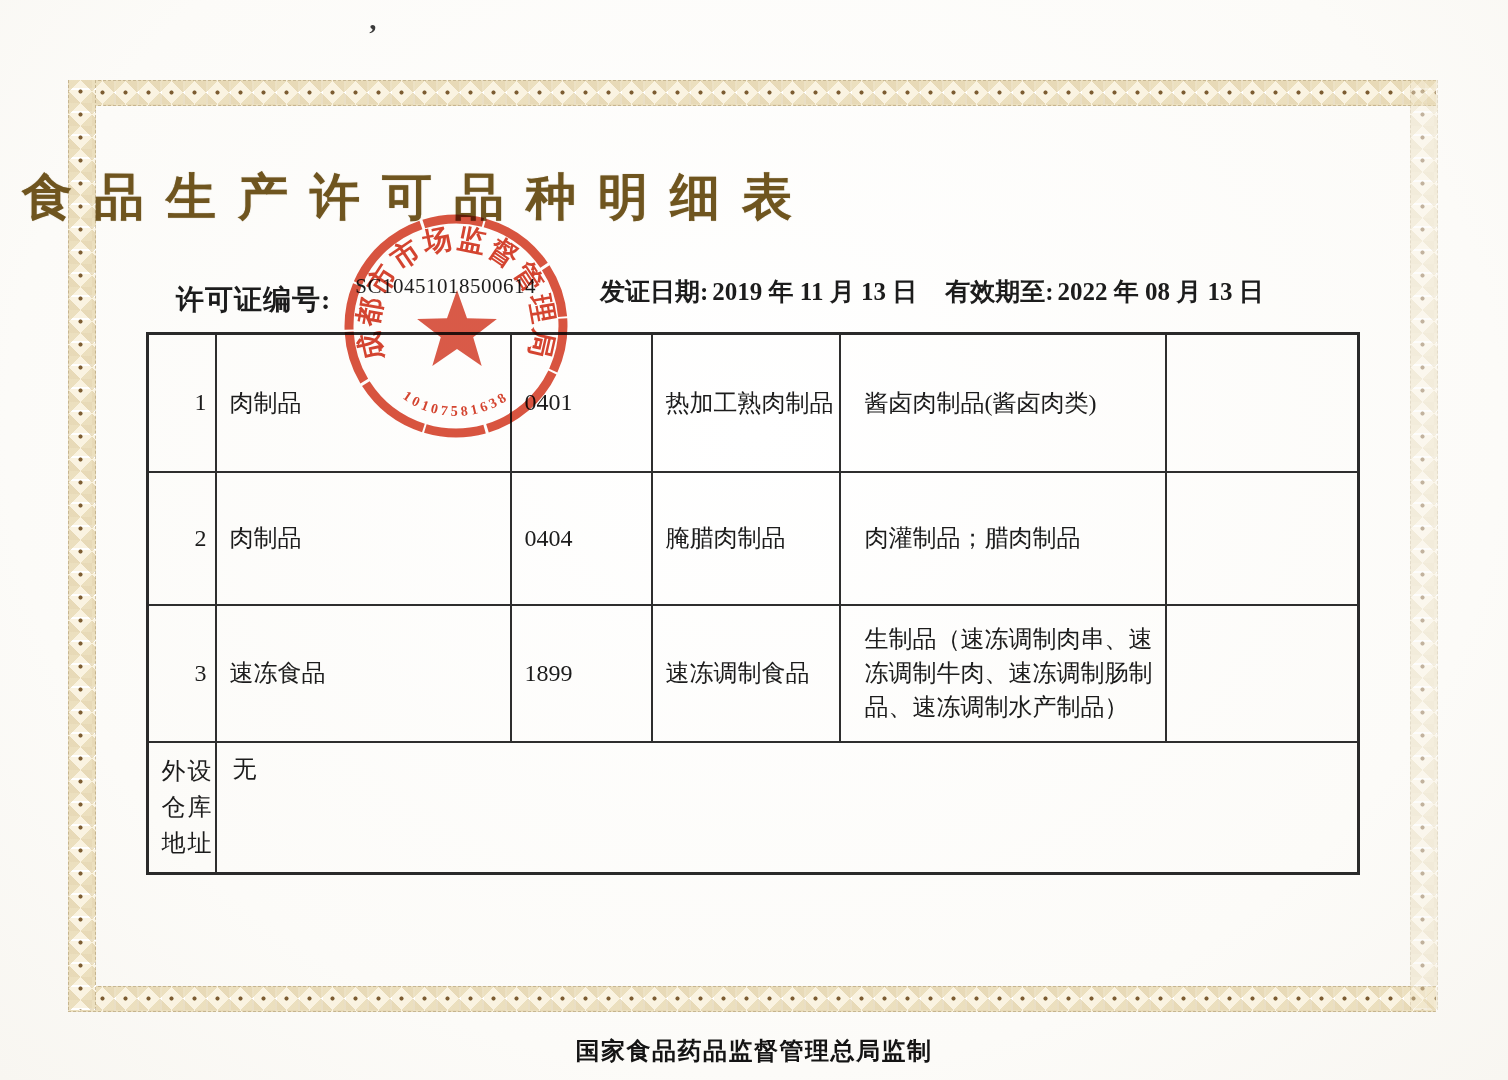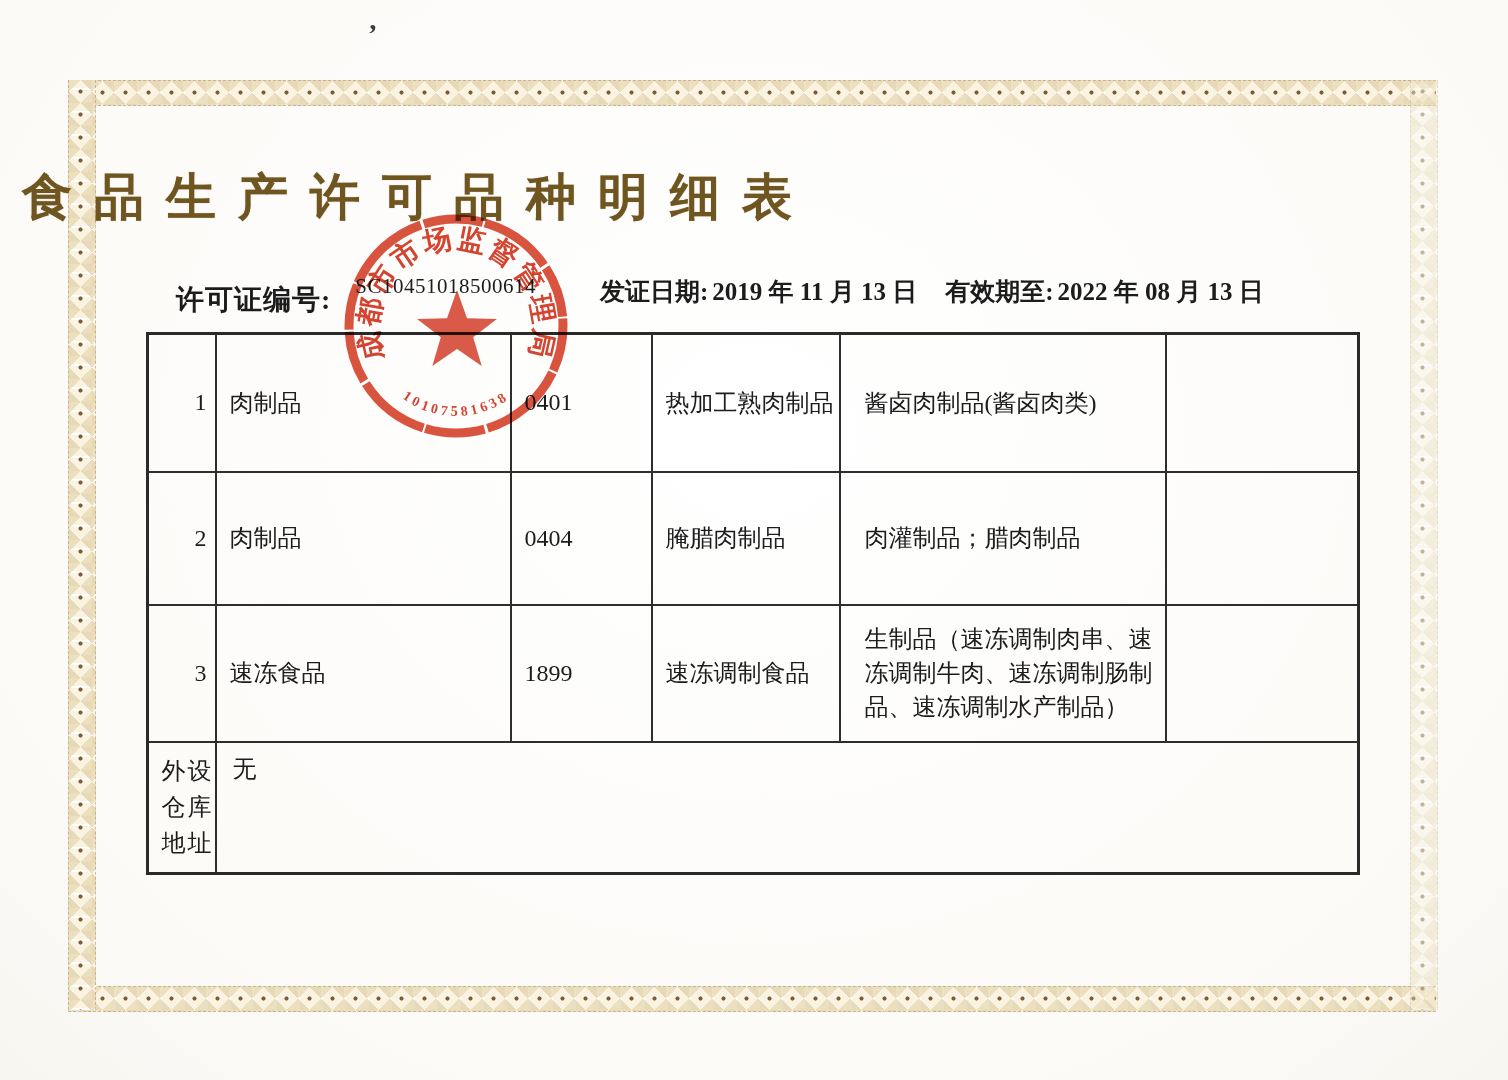--- a/index.html
+++ b/index.html
@@ -182,14 +182,15 @@
       <path d="M119,82 L129,110.2 L158.9,111 L135.2,129.3 L143.7,158 L119,141 L94.3,158 L102.8,129.3 L79.1,111 L109,110.2 Z" fill="#d23620" opacity="0.88"></path>
       <text class="seal-arc" text-anchor="middle">
         <textPath href="#seal-arc-path" startOffset="50%">成都市市场监督管理局</textPath>
       </text>
       <text class="seal-serial" text-anchor="middle">
         <textPath href="#seal-serial-path" startOffset="50%">5101075816381</textPath>
       </text>
     </svg>
   </div>
 
+  <div class="footer">国家食品药品监督管理总局监制</div>
 
 </div>
 
 </body></html>

